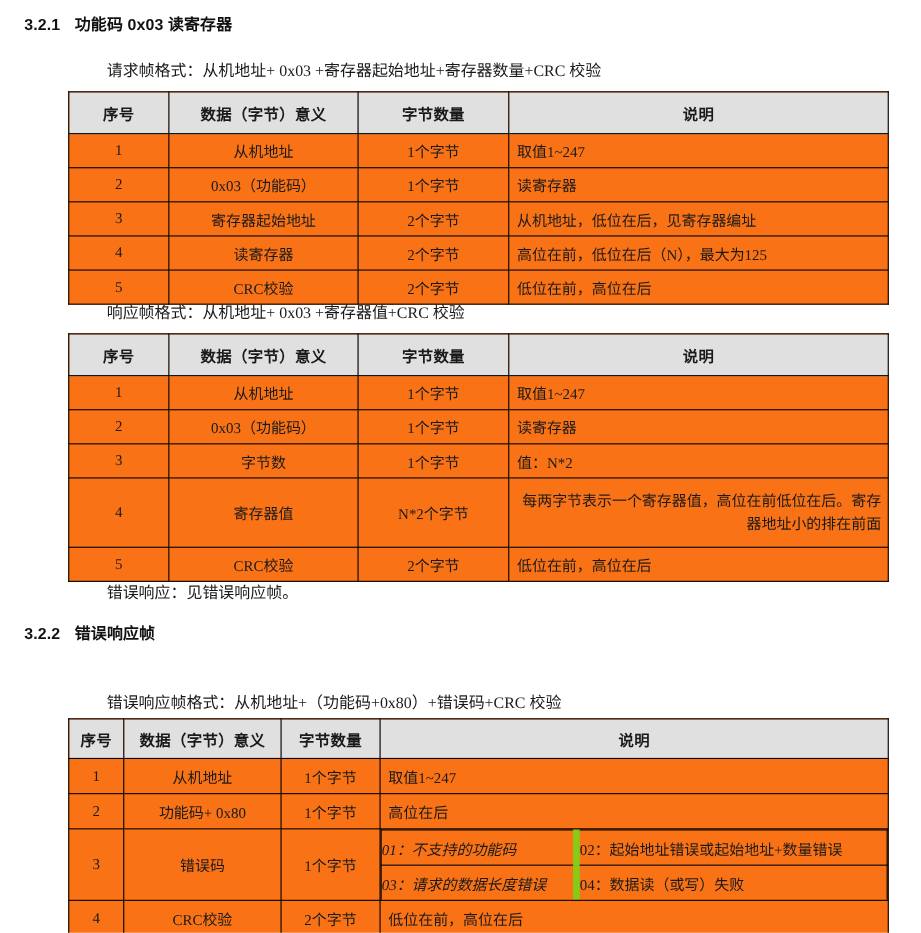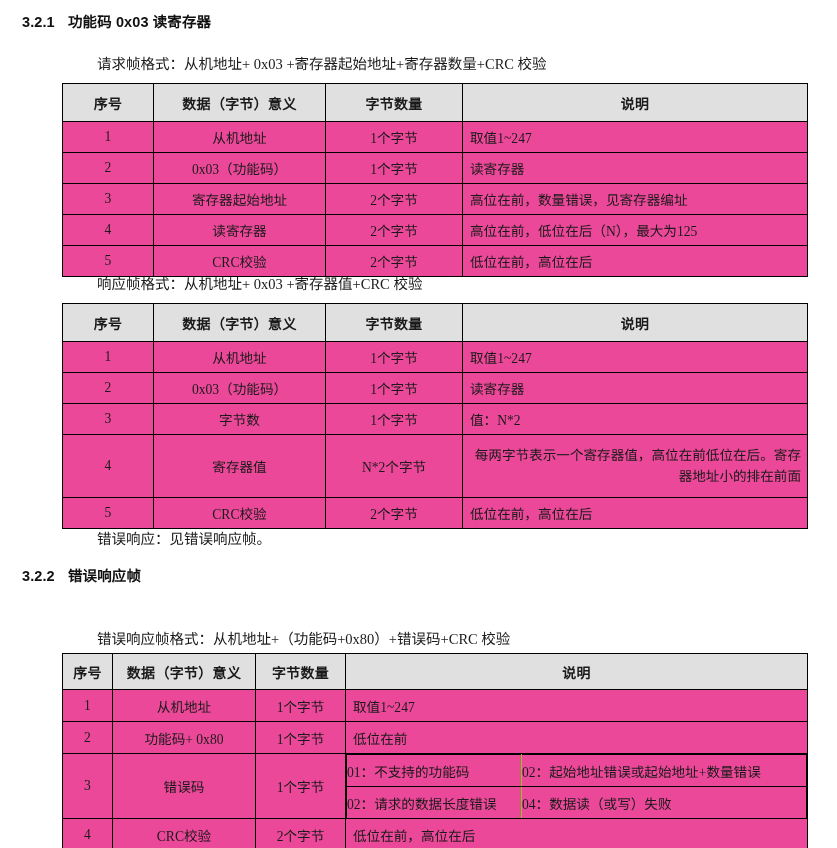--- a/index.html
+++ b/index.html
@@ -54,21 +54,21 @@
   }
 
   
   table.doc-table {
     position: absolute;
     border-collapse: collapse;
     table-layout: fixed;
     font-family: "Liberation Serif", "DejaVu Serif", serif;
     font-size: 13.6px;
     color: #1a1a1a;
-    background: #ec4899;
+    background: #f97316;
   }
   table.doc-table td, table.doc-table th {
     border: 1px solid #000000;
     padding: 0;
     vertical-align: middle;
     font-weight: normal;
   }
   table.doc-table thead th {
     background: #e0e0e0;
     font-family: "Liberation Sans", "DejaVu Sans", sans-serif;
@@ -110,21 +110,21 @@
   .subtable td {
     border: 0;
     border-bottom: 1px solid #000;
     padding: 0 0 0 7px;
     height: 30px;
     text-align: left;
     vertical-align: middle;
     white-space: nowrap;
   }
   .subtable tr:last-child td { border-bottom: 0; }
-  .subtable td.divider { border-right: 1px solid #84cc16; }
+  .subtable td.divider { border-right: 6px solid #84cc16; font-style: italic; }
 
   .wrapcell {
     text-align: right;
     padding: 3px 6px 3px 7px !important;
     line-height: 1.55;
     white-space: normal;
   }
 </style>
 </head>
 <body>
@@ -162,21 +162,21 @@
       <tr>
         <td class="cell-c">2</td>
         <td class="cell-c">0x03（功能码）</td>
         <td class="cell-c">1个字节</td>
         <td class="cell-l">读寄存器</td>
       </tr>
       <tr>
         <td class="cell-c">3</td>
         <td class="cell-c">寄存器起始地址</td>
         <td class="cell-c">2个字节</td>
-        <td class="cell-l">高位在前，数量错误，见寄存器编址</td>
+        <td class="cell-l">从机地址，低位在后，见寄存器编址</td>
       </tr>
       <tr>
         <td class="cell-c">4</td>
         <td class="cell-c">读寄存器</td>
         <td class="cell-c">2个字节</td>
         <td class="cell-l">高位在前，低位在后（N），最大为125</td>
       </tr>
       <tr>
         <td class="cell-c">5</td>
         <td class="cell-c">CRC校验</td>
@@ -264,35 +264,35 @@
       <tr>
         <td class="cell-c">1</td>
         <td class="cell-c">从机地址</td>
         <td class="cell-c">1个字节</td>
         <td class="cell-l">取值1~247</td>
       </tr>
       <tr>
         <td class="cell-c">2</td>
         <td class="cell-c">功能码+ 0x80</td>
         <td class="cell-c">1个字节</td>
-        <td class="cell-l">低位在前</td>
+        <td class="cell-l">高位在后</td>
       </tr>
       <tr>
         <td class="cell-c" style="height:61px;">3</td>
         <td class="cell-c">错误码</td>
         <td class="cell-c">1个字节</td>
         <td style="padding:0;">
           <table class="subtable">
             <tbody>
                 <tr>
               <td class="divider" style="width:174px;">01：不支持的功能码</td>
               <td>02：起始地址错误或起始地址+数量错误</td>
             </tr>
             <tr>
-              <td class="divider" style="width:222px;">02：请求的数据长度错误</td>
+              <td class="divider" style="width:222px;">03：请求的数据长度错误</td>
               <td>04：数据读（或写）失败</td>
             </tr>
           </tbody>
             </table>
         </td>
       </tr>
       <tr>
         <td class="cell-c">4</td>
         <td class="cell-c">CRC校验</td>
         <td class="cell-c">2个字节</td>

